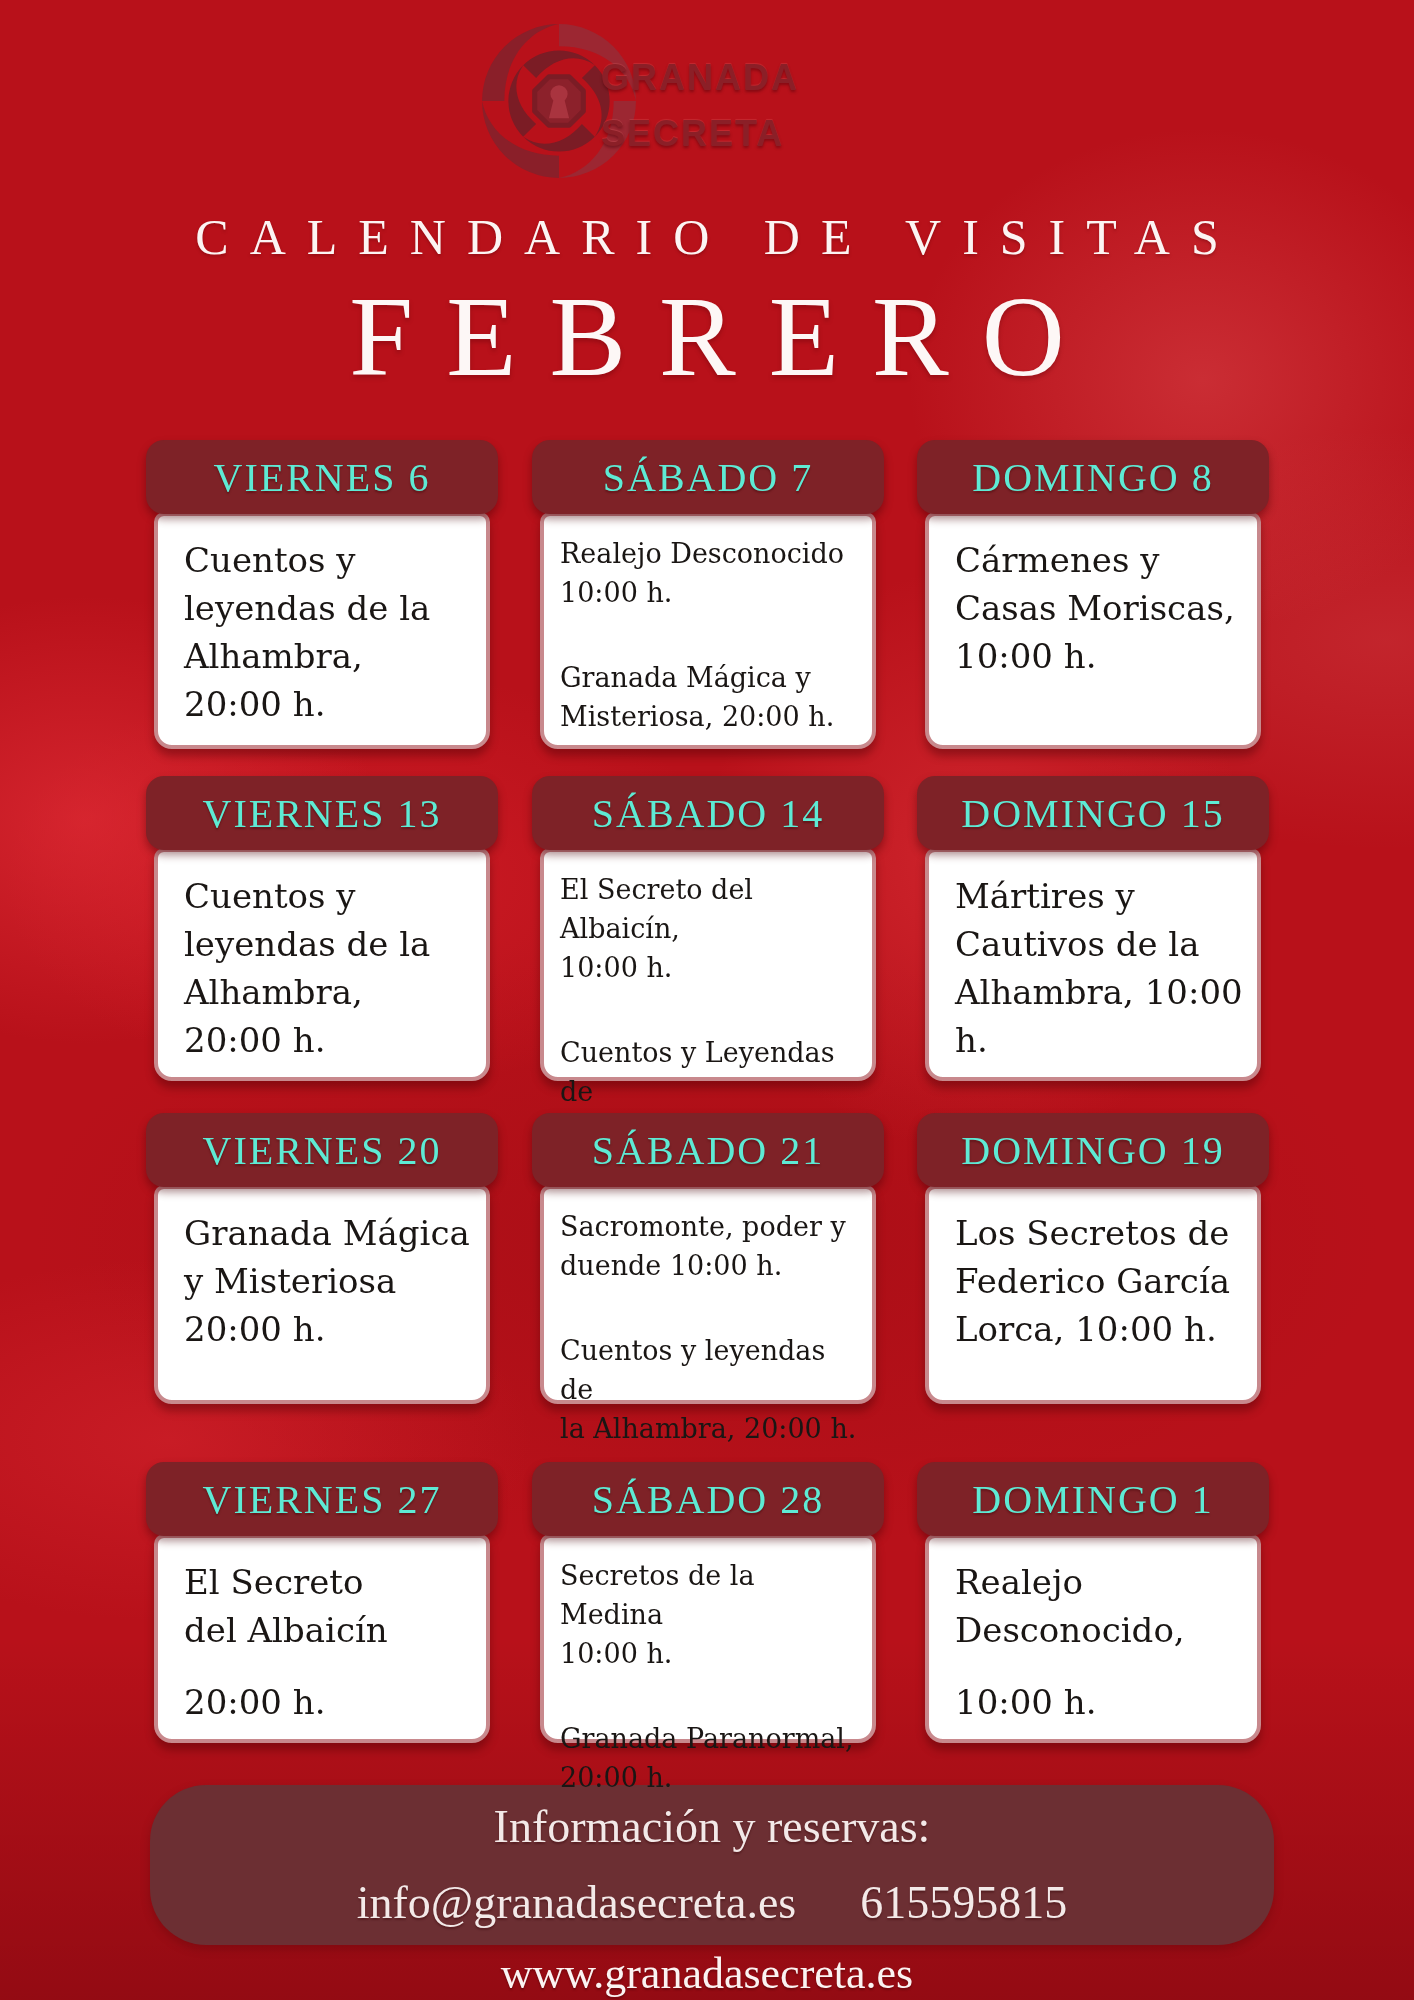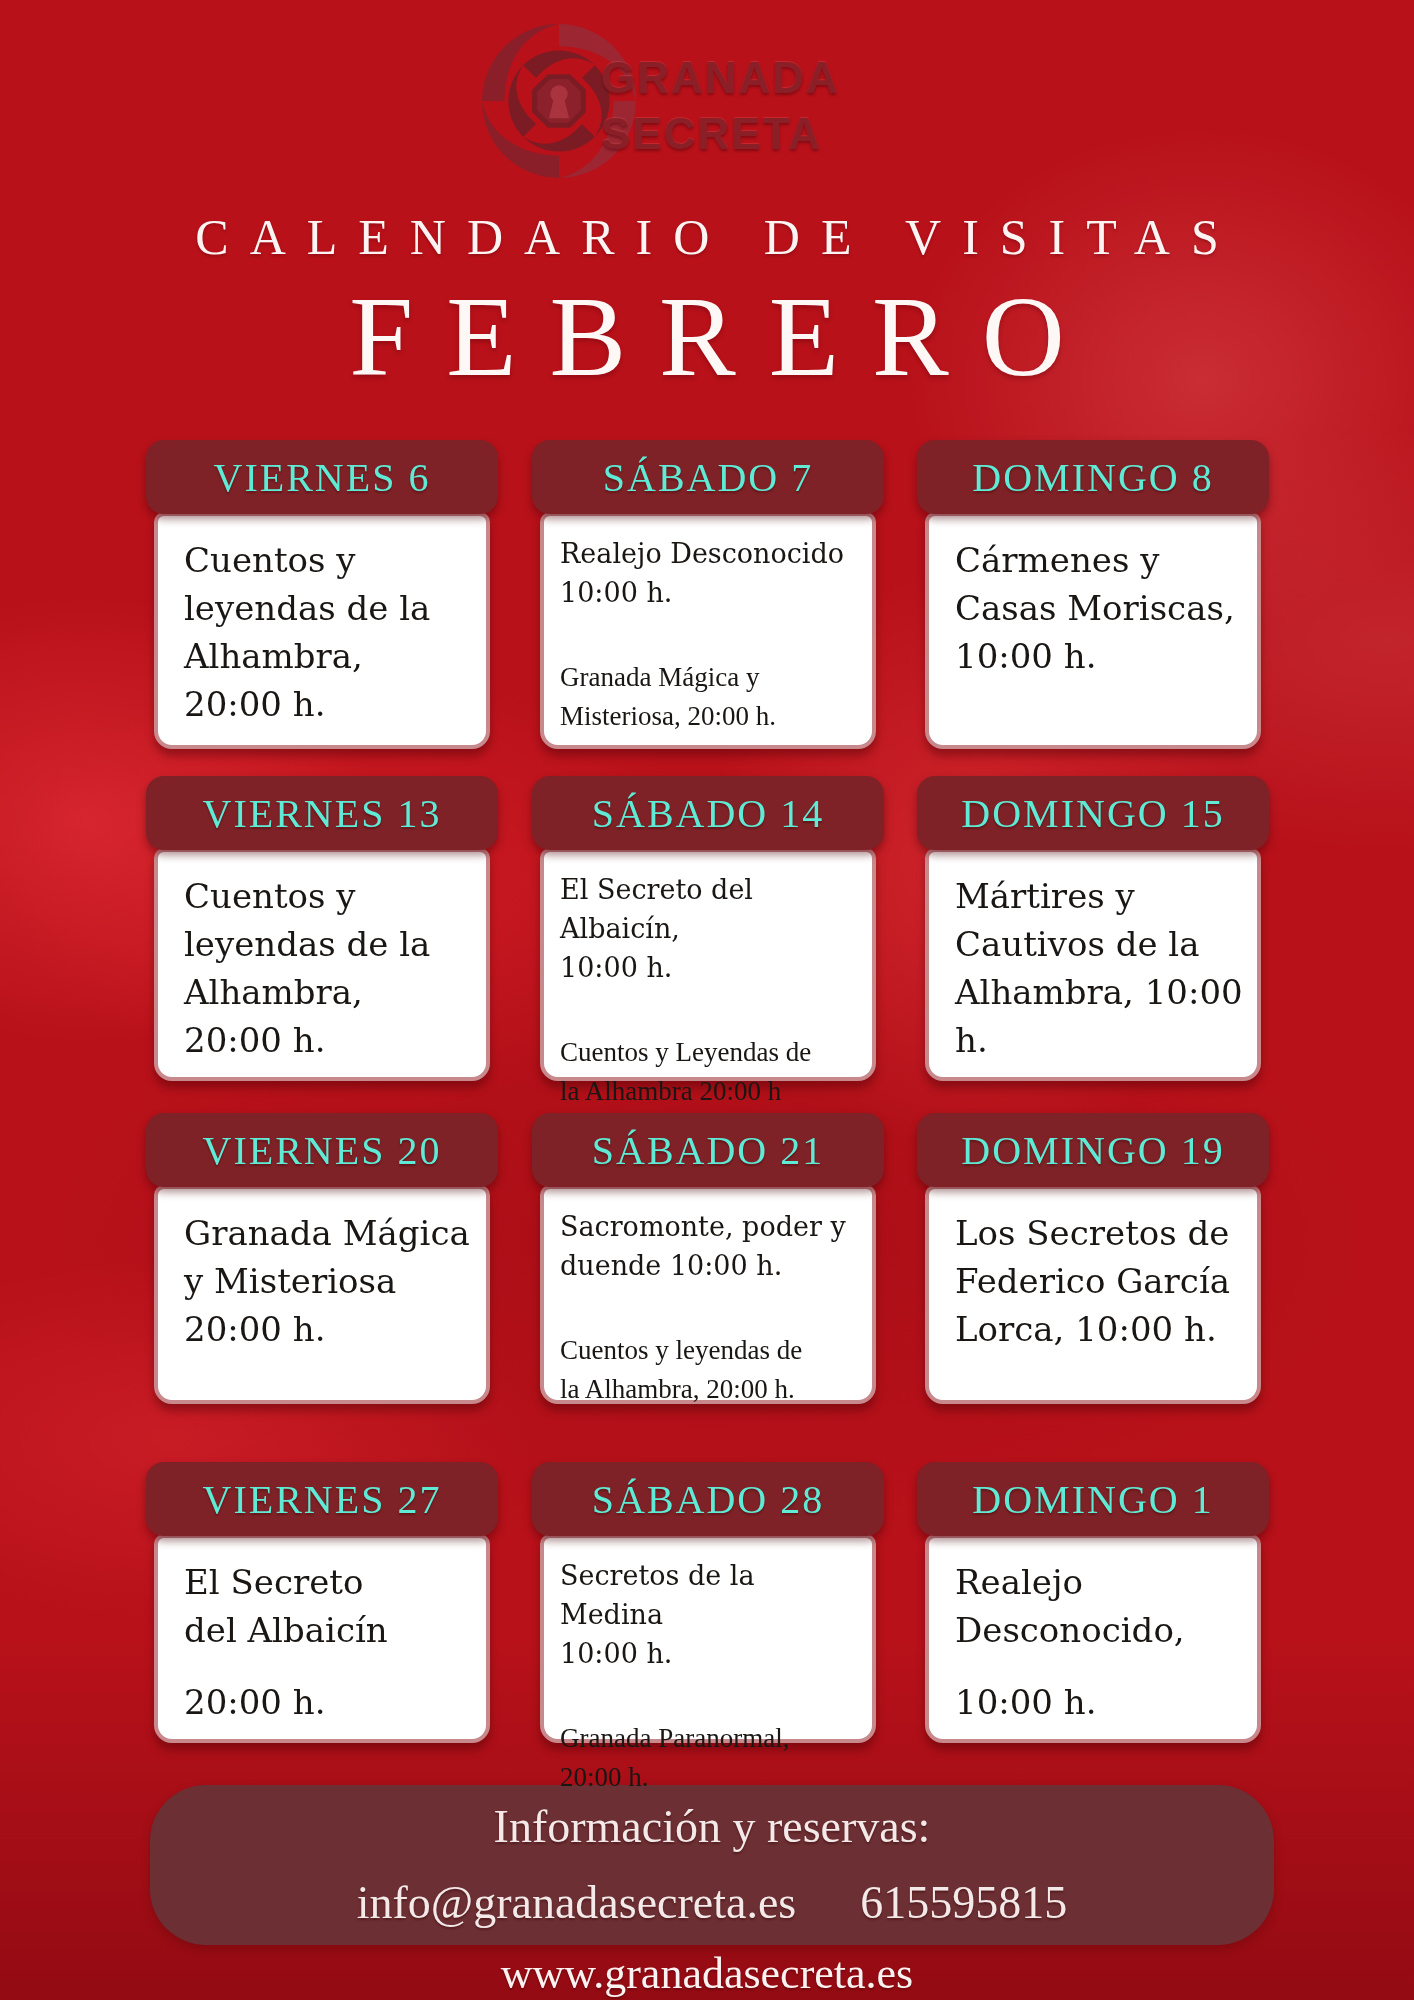--- a/index.html
+++ b/index.html
@@ -19,21 +19,21 @@
       radial-gradient(400px 430px at 69% 43%, rgba(238,64,70,.42), transparent 68%),
       radial-gradient(520px 260px at 12% 72%, rgba(230,48,58,.35), transparent 70%),
       radial-gradient(900px 420px at 50% 62%, rgba(140,8,14,.30), transparent 75%),
       linear-gradient(rgba(0,0,0,0) 82%, rgba(88,0,7,.38)),
       var(--page-bg);
   }
   
   .brand-swirl{position:absolute;left:478px;top:20px;width:162px;height:162px;}
   .brand-text{
     position:absolute;left:601px;top:50px;
-    font-family:"Liberation Sans",sans-serif;font-weight:700;font-size:44px;line-height:56px;
+    font-family:"Liberation Sans",sans-serif;font-weight:700;font-size:36px;line-height:56px;
     letter-spacing:2px;color:var(--brand-text);
     text-shadow:0 2px 3px rgba(70,0,8,.45), 0 -1px 1px rgba(255,130,130,.22);
   }
   .brand-text span{display:block;}
   
   .subtitle{
     position:absolute;top:208px;left:0;width:100%;text-align:center;
     font-size:50px;line-height:58px;letter-spacing:21px;text-indent:21px;
     color:#fcf4f3;text-shadow:0 2px 3px rgba(90,0,8,.35);
   }
@@ -58,21 +58,21 @@
     border:4px solid var(--card-border);
     border-radius:10px 10px 18px 18px;
     box-shadow:0 7px 9px rgba(70,0,6,.4);
     color:var(--dark-text);font-family:"DejaVu Serif",serif;
   }
   .card .body p{margin:0;white-space:pre-line;}
   .card.big  .body{padding:20px 14px 0 26px;}
   .card.big  .body p{font-size:34px;line-height:48px;}
   .card.small .body{padding:18px 8px 0 16px;}
   .card.small .body p{font-size:27px;line-height:39px;}
-  .card.small .body p.p2{margin-top:46px;font-family:Liberation Serif, serif;}
+  .card.small .body p.p2{margin-top:46px;}
   .card.big   .body p.p2{margin-top:24px;}
   
   .colA{left:146px;} .colB{left:532px;} .colC{left:917px;}
   .rowA{top:440px;}  .rowB{top:776px;}  .rowC{top:1113px;} .rowD{top:1462px;}
   .rowA .body{height:237px;} .rowB .body{height:233px;}
   .rowC .body{height:219px;} .rowD .body{height:209px;}
   
   .info-box{
     position:absolute;left:150px;top:1785px;width:1124px;height:160px;
     box-sizing:border-box;border-radius:56px;background:var(--footer-box);

